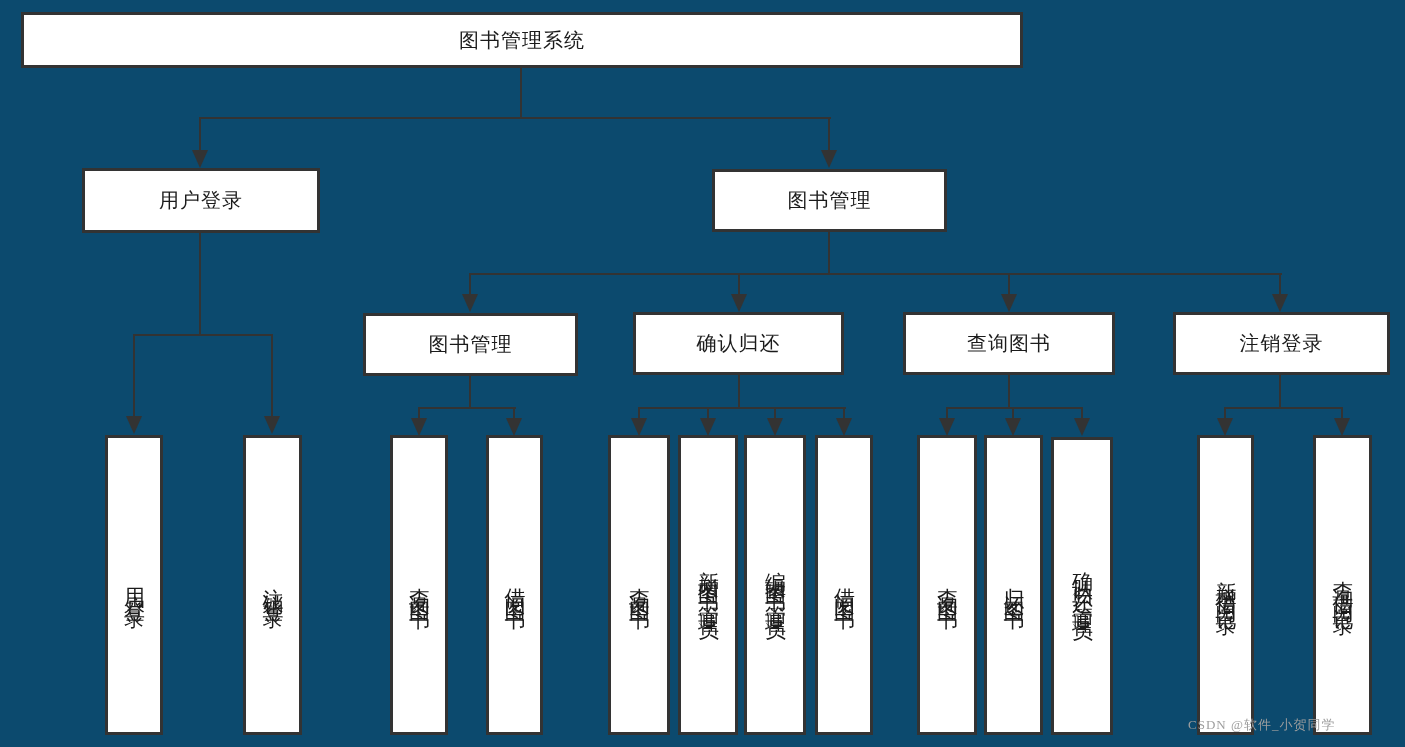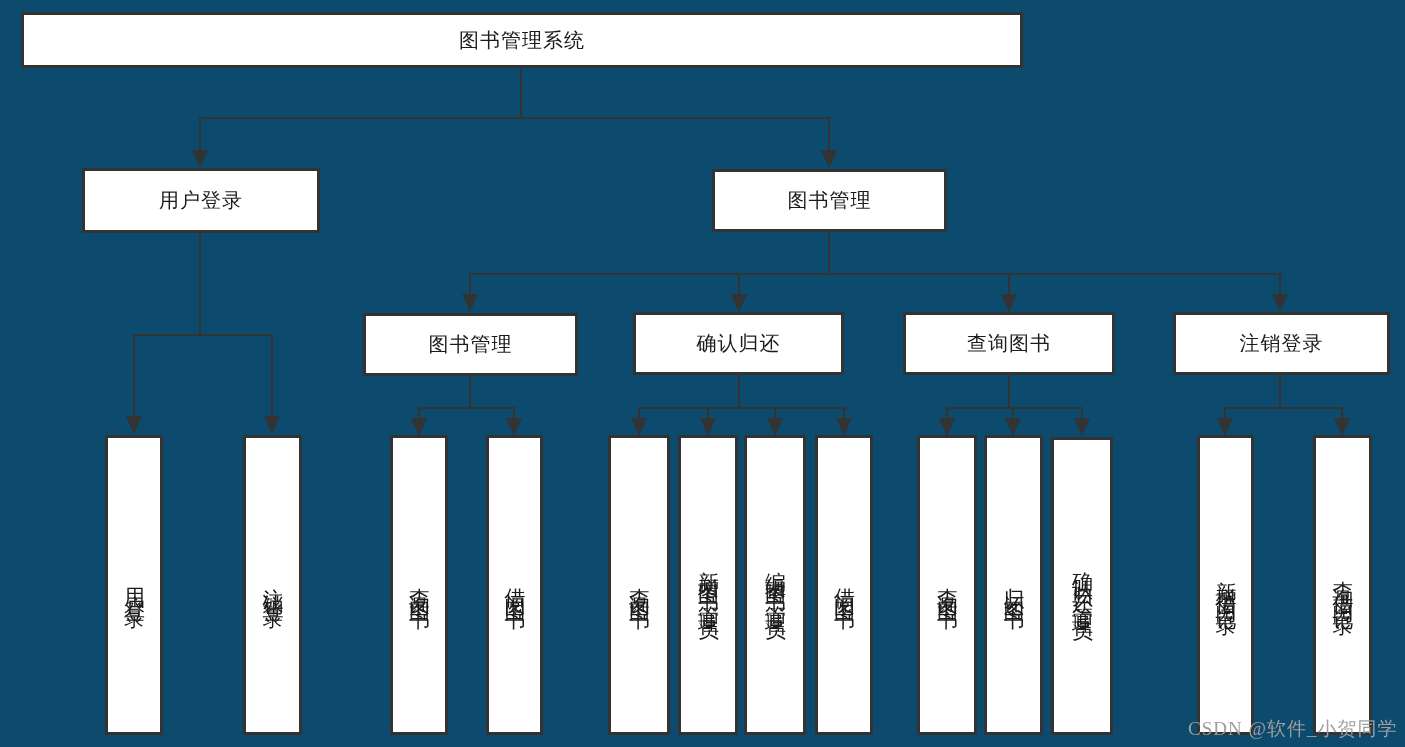--- a/index.html
+++ b/index.html
@@ -41,21 +41,21 @@
     width: 0;
     height: 0;
     border-left: 8px solid transparent;
     border-right: 8px solid transparent;
     border-top: 18px solid #333333;
   }
   .watermark {
     position: absolute;
     left: 1188px;
     top: 716px;
-    font-size: 19px;
+    font-size: 13px;
     color: #9e9e9e;
     z-index: 5;
     letter-spacing: 1px;
     white-space: nowrap;
   }
 </style>
 </head>
 <body>
 
 <div id="canvas">

